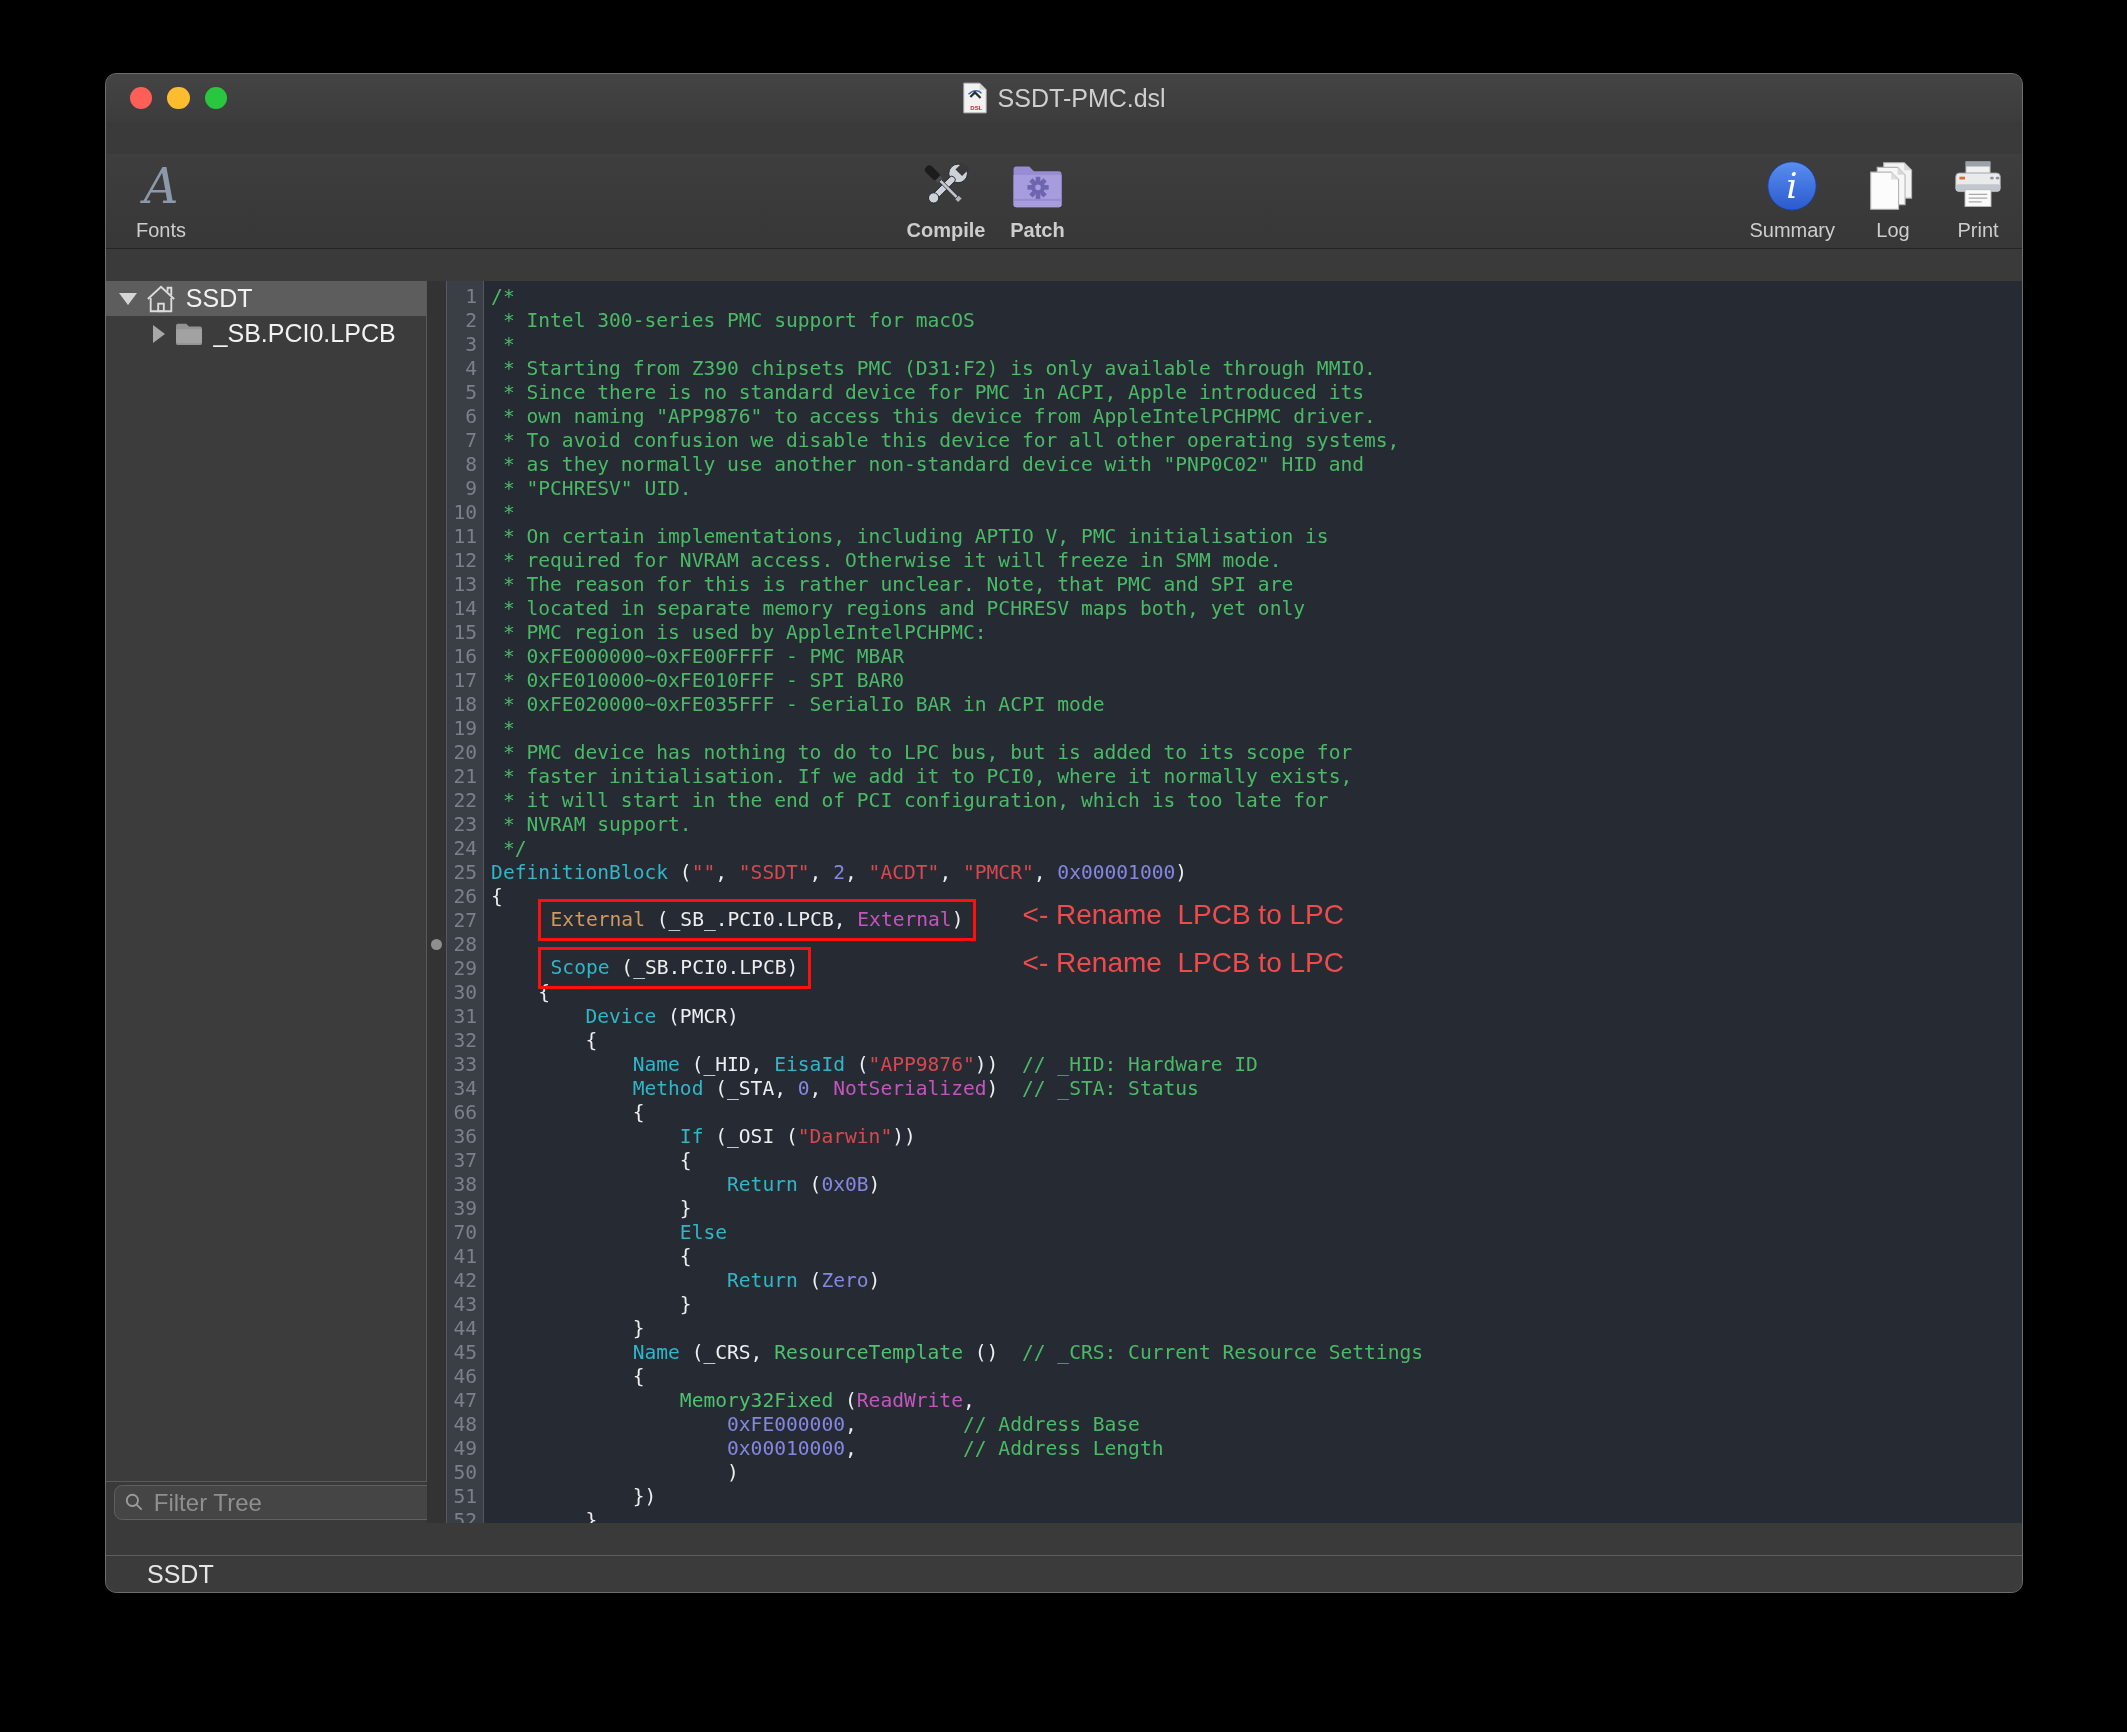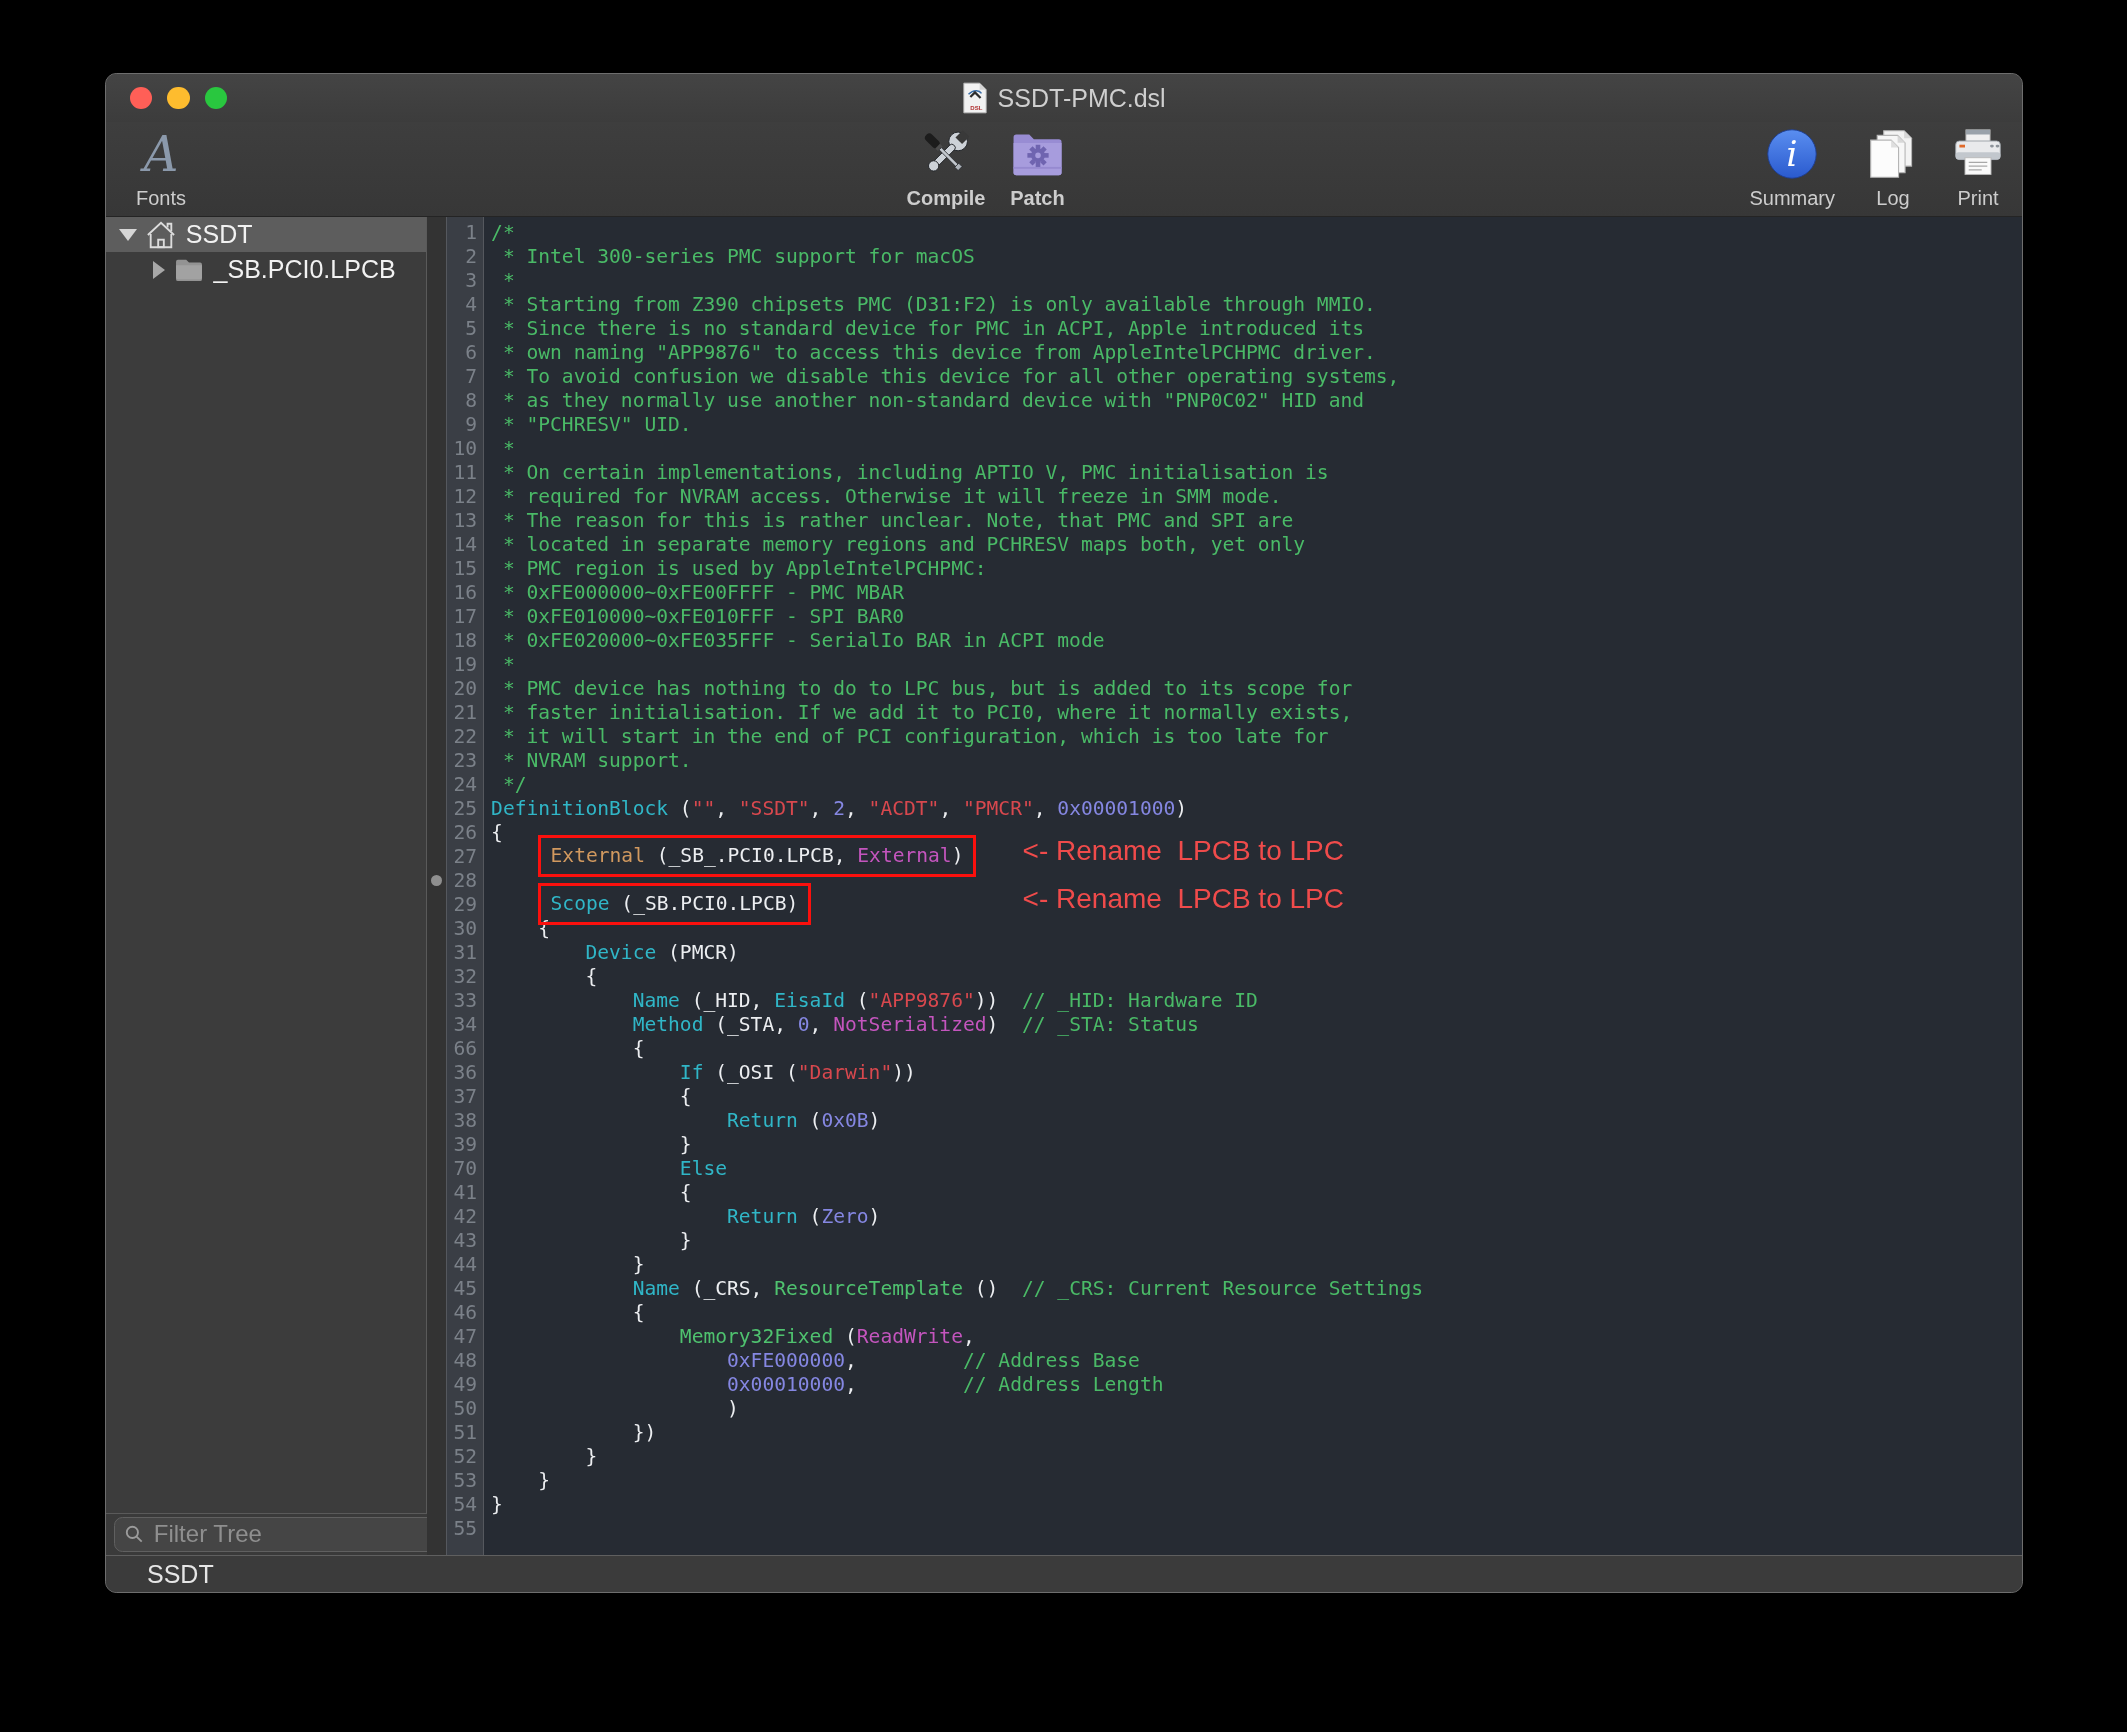--- a/index.html
+++ b/index.html
@@ -8,21 +8,21 @@
     --line_number:#7b8189; --annotation:#f04b4b; --box:#fb100d; --editor_bg:#262b33;
   }
   *{box-sizing:border-box}
   html,body{margin:0;padding:0}
   body{width:2127px;height:1732px;background:#000;position:relative;overflow:hidden;
        font-family:"Liberation Sans",sans-serif;}
 
   
   .app-window{position:absolute;left:105px;top:73px;width:1918px;height:1520px;
     background:#3a3a3a;border:0.9px solid #6e6e6e;border-radius:11.2px;overflow:hidden;
-    display:flex;flex-direction:column;}
+    display:flex;flex-direction:column;gap:32px;}
 
   
   .titlebar{height:48px;flex:0 0 48px;background:linear-gradient(#444,#3c3c3c);
     position:relative;display:flex;align-items:center;justify-content:center;}
   .traffic{position:absolute;left:24px;top:0;height:100%;display:flex;align-items:center;gap:15px;}
   .tl{width:22.4px;height:22.4px;border-radius:50%;}
   .tl.red{background:#ff5f57}.tl.yellow{background:#febc2e}.tl.green{background:#29c73f}
   .title-group{display:flex;align-items:center;gap:9.3px;}
   .win-title{color:#cfcfcf;font-size:25px;}
 
@@ -44,21 +44,21 @@
   .sidebar{width:321px;flex:0 0 321px;background:#3a3a3a;display:flex;flex-direction:column;position:relative;}
   .tree-panel{flex:1;margin:0 0 0 0;border-right:0.9px solid #5a5a5a;border-bottom:0.9px solid #5a5a5a;
     background:#3c3c3c;overflow:hidden;}
   .tree-row{height:35px;display:flex;align-items:center;font-size:25px;color:#f2f2f2;}
   .tree-row.selected{background:#5d5d5d;}
   .tri-down{width:0;height:0;border-left:9.3px solid transparent;border-right:9.3px solid transparent;
     border-top:12px solid #d6d6d6;margin:0 7.5px 0 13px;}
   .tri-right{width:0;height:0;border-top:9.3px solid transparent;border-bottom:9.3px solid transparent;
     border-left:12px solid #a7a7a7;margin:0 9.3px 0 47px;}
   .tree-label{margin-left:9.3px;}
-  .filter-wrap{flex:0 0 41px;display:flex;padding:2.8px 7.5px 2.8px 7.5px;}
+  .filter-wrap{flex:0 0 41px;display:flex;align-items:center;padding:2.8px 7.5px 2.8px 7.5px;}
   .filter-box{flex:1;height:35px;background:#454545;border:0.9px solid #606060;border-radius:8.4px;
     display:flex;align-items:center;padding:0 9.3px;gap:7.5px;}
   .filter-input{flex:1;background:transparent;border:none;outline:none;color:#d9d9d9;
     font-size:24px;font-family:"Liberation Sans",sans-serif;}
   .filter-input::placeholder{color:#8f8f8f;}
 
   
   .editor{flex:1;min-width:0;position:relative;overflow:hidden;padding-top:3.7px;
     background:linear-gradient(90deg,
       #333333 0,#333333 18.6px,

